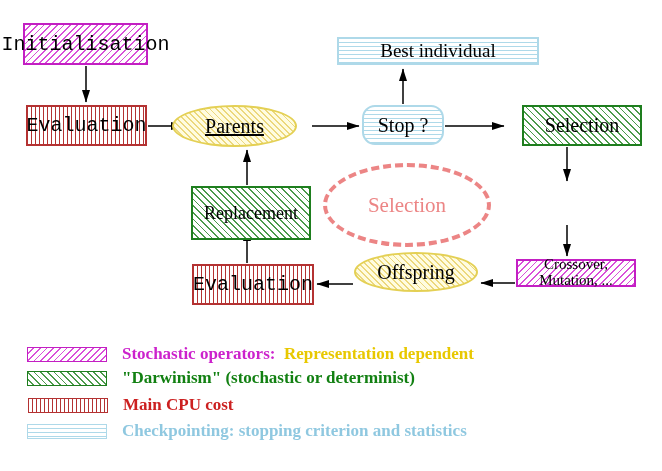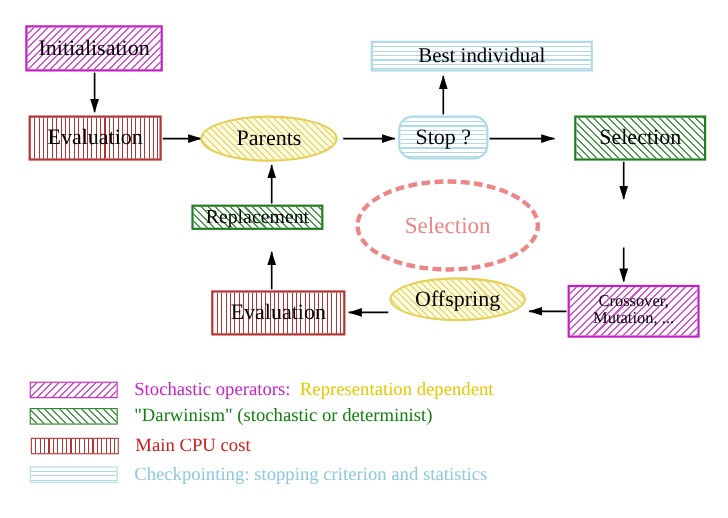--- a/index.html
+++ b/index.html
@@ -17,56 +17,57 @@
     background:repeating-linear-gradient(135deg,#ffffff 0px,#ffffff 3.4px,#d94fd9 3.4px,#d94fd9 4.7px);
     border:2px solid #c31fc3;
   }
   .hatch-green {
     background:repeating-linear-gradient(45deg,#ffffff 0px,#ffffff 3.4px,#4b9a4b 3.4px,#4b9a4b 4.7px);
     border:2px solid #1e7e1e;
   }
   .stripes-red {
     background:repeating-linear-gradient(90deg,#ffffff 0px,#ffffff 3px,#b43232 3px,#b43232 4px);
     border:2px solid #b43232;
+    font-family:Liberation Mono, monospace;
   }
   .stripes-cyan {
     background:repeating-linear-gradient(180deg,#ffffff 0px,#ffffff 3px,#aed9e9 3px,#aed9e9 4px);
     border:2px solid #aed9e9;
   }
   .hatch-yellow {
     background:#fffce0 repeating-linear-gradient(45deg,rgba(236,216,125,0) 0px,rgba(236,216,125,0) 3px,#ecd87d 3px,#ecd87d 4.3px);
     border:2px solid #e4d054;
   }
   .ellipse { border-radius:50%; }
   .rounded { border-radius:13px;text-align:center; }
 
   
-  .n-init        { left:23px;  top:23px;  width:125px; height:42px; }
+  .n-init        { left:23px;  top:23px;  width:125px; height:42px;font-family:Liberation Mono, monospace; }
   .n-eval-top    { left:26px;  top:105px; width:121px; height:41px; }
-  .n-parents     { left:182px; top:105px; width:125px; height:42px; }
+  .n-parents     { left:172px; top:105px; width:125px; height:42px;text-decoration:underline; }
   .n-best        { left:291px; top:37px;  width:202px; height:28px; font-size:19px;margin-left:46px; }
   .n-stop        { left:362px; top:105px; width:82px;  height:40px; }
   .n-selection   { left:522px; top:105px; width:120px; height:41px; }
-  .n-replacement { left:174px; top:186px; width:120px; height:23px; font-size:18px; }
+  .n-replacement { left:191px; top:186px; width:120px; height:54px; font-size:18px; }
   .n-generation  {
     left:323px; top:163px; width:168px; height:84px;
     border:4px dashed #ec8585; border-radius:50%;
     color:#ec8585; font-size:21px; background:transparent;
   }
   .n-genitors    { left:506px; top:184px; width:122px; height:40px; }
   .n-eval-bot    { left:192px; top:264px; width:122px; height:41px; }
   .n-offspring   { left:354px; top:252px; width:124px; height:40px; }
-  .n-crossover   { left:516px; top:259px; width:120px; height:48px; font-size:15px; flex-direction:column; }
+  .n-crossover   { left:516px; top:259px; width:120px; height:28px; font-size:15px; flex-direction:column; }
 
   
   .legend-row { position:absolute; display:flex; align-items:center; }
   .swatch { width:80px; height:15px; box-sizing:border-box; flex:none; }
   .swatch.hatch-magenta, .swatch.hatch-green { border-width:1.5px; }
   .swatch.stripes-red, .swatch.stripes-cyan { border-width:1.5px; }
-  .legend-label { margin-left:15px; font-size:17px; font-weight:normal; white-space:nowrap; }
+  .legend-label { margin-left:15px; font-size:17px; font-weight:bold; white-space:nowrap; }
   .lr-1 { left:27px; top:344px; }
   .lr-2 { left:27px; top:368px; }
   .lr-3 { left:28px; top:395px; }
   .lr-4 { left:27px; top:421px; }
   .c-magenta { color:#cc22cc; }
   .c-gold    { color:#e8c800; }
   .c-green   { color:#128012; }
   .c-red     { color:#cc2020; }
   .c-cyan    { color:#8fc8e0; }
   .sep { white-space:pre; }

